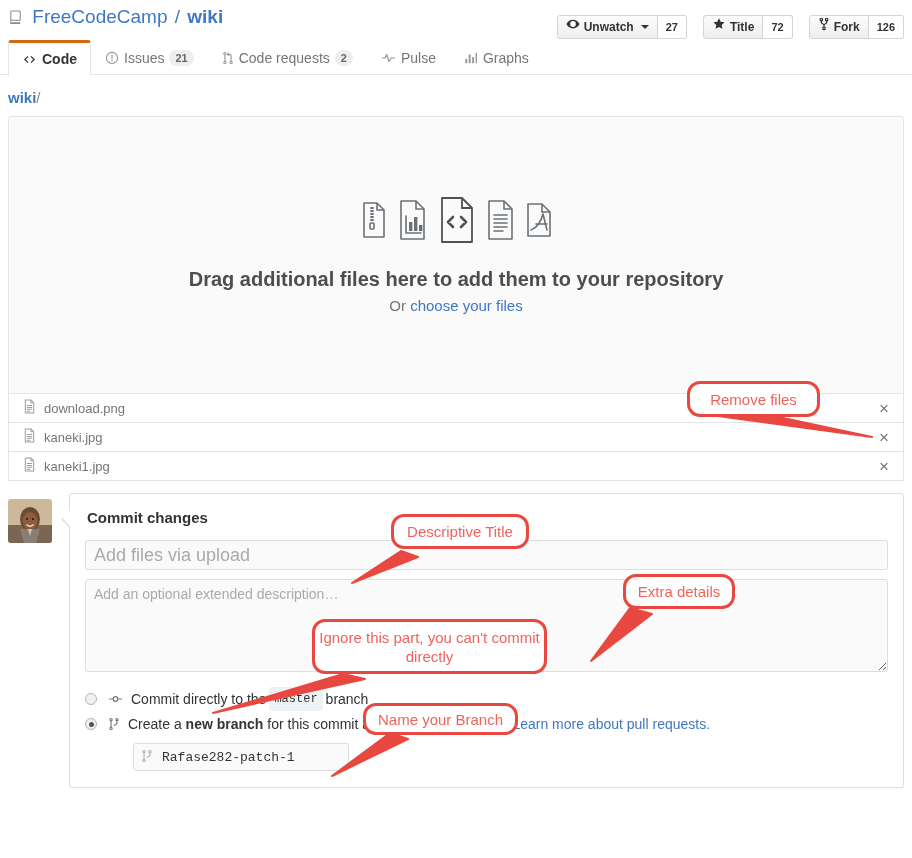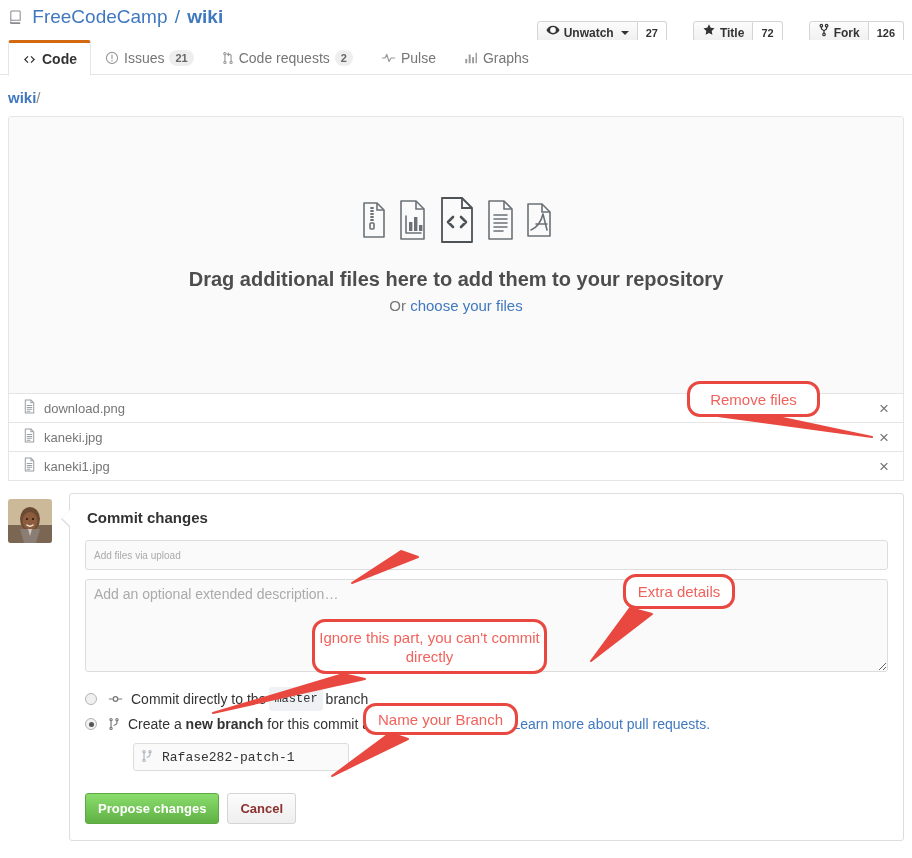--- a/index.html
+++ b/index.html
@@ -48,23 +48,23 @@
   }
   .repo-name {
     color: #4078c0;
     font-weight: bold;
     text-decoration: none;
   }
 
   .repo-actions {
     position: absolute;
     right: 8px;
-    top: 21px;
-    display: flex;
-    gap: 26px;
+    top: 15px;
+    display: flex;
+    gap: 16px;
   }
   .btn-group {
     display: flex;
     align-items: stretch;
     height: 24px;
   }
   .btn-social {
     display: flex;
     align-items: center;
     gap: 4px;
@@ -283,21 +283,21 @@
     color: #333;
     margin: 0 0 14px 2px;
   }
   .commit-input {
     display: block;
     width: 100%;
     height: 30px;
     box-sizing: border-box;
     padding: 5px 8px;
     font-family: "Liberation Sans", sans-serif;
-    font-size: 10px;
+    font-size: 18px;
     color: #333;
     background: #fafafa;
     border: 1px solid #dddddd;
     border-radius: 3px;
     outline: none;
   }
   .commit-input::placeholder { color: #aaaaaa; }
   .commit-textarea {
     display: block;
     width: 100%;
@@ -714,44 +714,41 @@
             <circle cx="9.4" cy="3" r="1.3"></circle>
             <circle cx="2.6" cy="13" r="1.3"></circle>
             <path d="M2.6 4.4v7.2M9.4 4.4v2.2c0 1.6-1.6 2.4-3.4 2.8" stroke-linecap="round"></path>
           </svg>
         </span>
         <input class="branch-name-input" type="text" value="Rafase282-patch-1" style="">
       </div>
 
     </div>
 
-    <div class="commit-actions">
-      <button class="btn-primary">Propose changes</button>
-      <button class="btn-default">Cancel</button>
-    </div>
   </div>
 </div>
 
 <div class="anno-layer">
 
   <svg width="912" height="858" style="position:absolute;left:0;top:0;">
 
     <path d="M703 414 L872 437 L745 410 Z" fill="#e8483f" stroke="#e8483f" stroke-width="2" stroke-linejoin="round"></path>
 
     <path d="M401 551 L352 583 L418 557 Z" fill="#e8483f" stroke="#e8483f" stroke-width="2" stroke-linejoin="round"></path>
 
     <path d="M630 608 L591 661 L652 614 Z" fill="#e8483f" stroke="#e8483f" stroke-width="2" stroke-linejoin="round"></path>
 
     <path d="M343 674 L213 713 L365 679 Z" fill="#e8483f" stroke="#e8483f" stroke-width="2" stroke-linejoin="round"></path>
 
     <path d="M390 733 L332 776 L408 739 Z" fill="#e8483f" stroke="#e8483f" stroke-width="2" stroke-linejoin="round"></path>
   </svg>
 
   <div class="callout" style="left:687px; top:381px; width:133px; height:36px;">Remove files</div>
 
+  <div class="callout" style="left:391px; top:514px; width:138px; height:35px;">Descriptive Title</div>
 
   <div class="callout" style="left:623px; top:574px; width:112px; height:35px;">Extra details</div>
 
   <div class="callout" style="left:312px; top:619px; width:235px; height:55px;">Ignore this part, you  can't commit directly</div>
 
   <div class="callout" style="left:363px; top:703px; width:155px; height:32px;">Name your Branch</div>
 
 </div>
 
 </body></html>

